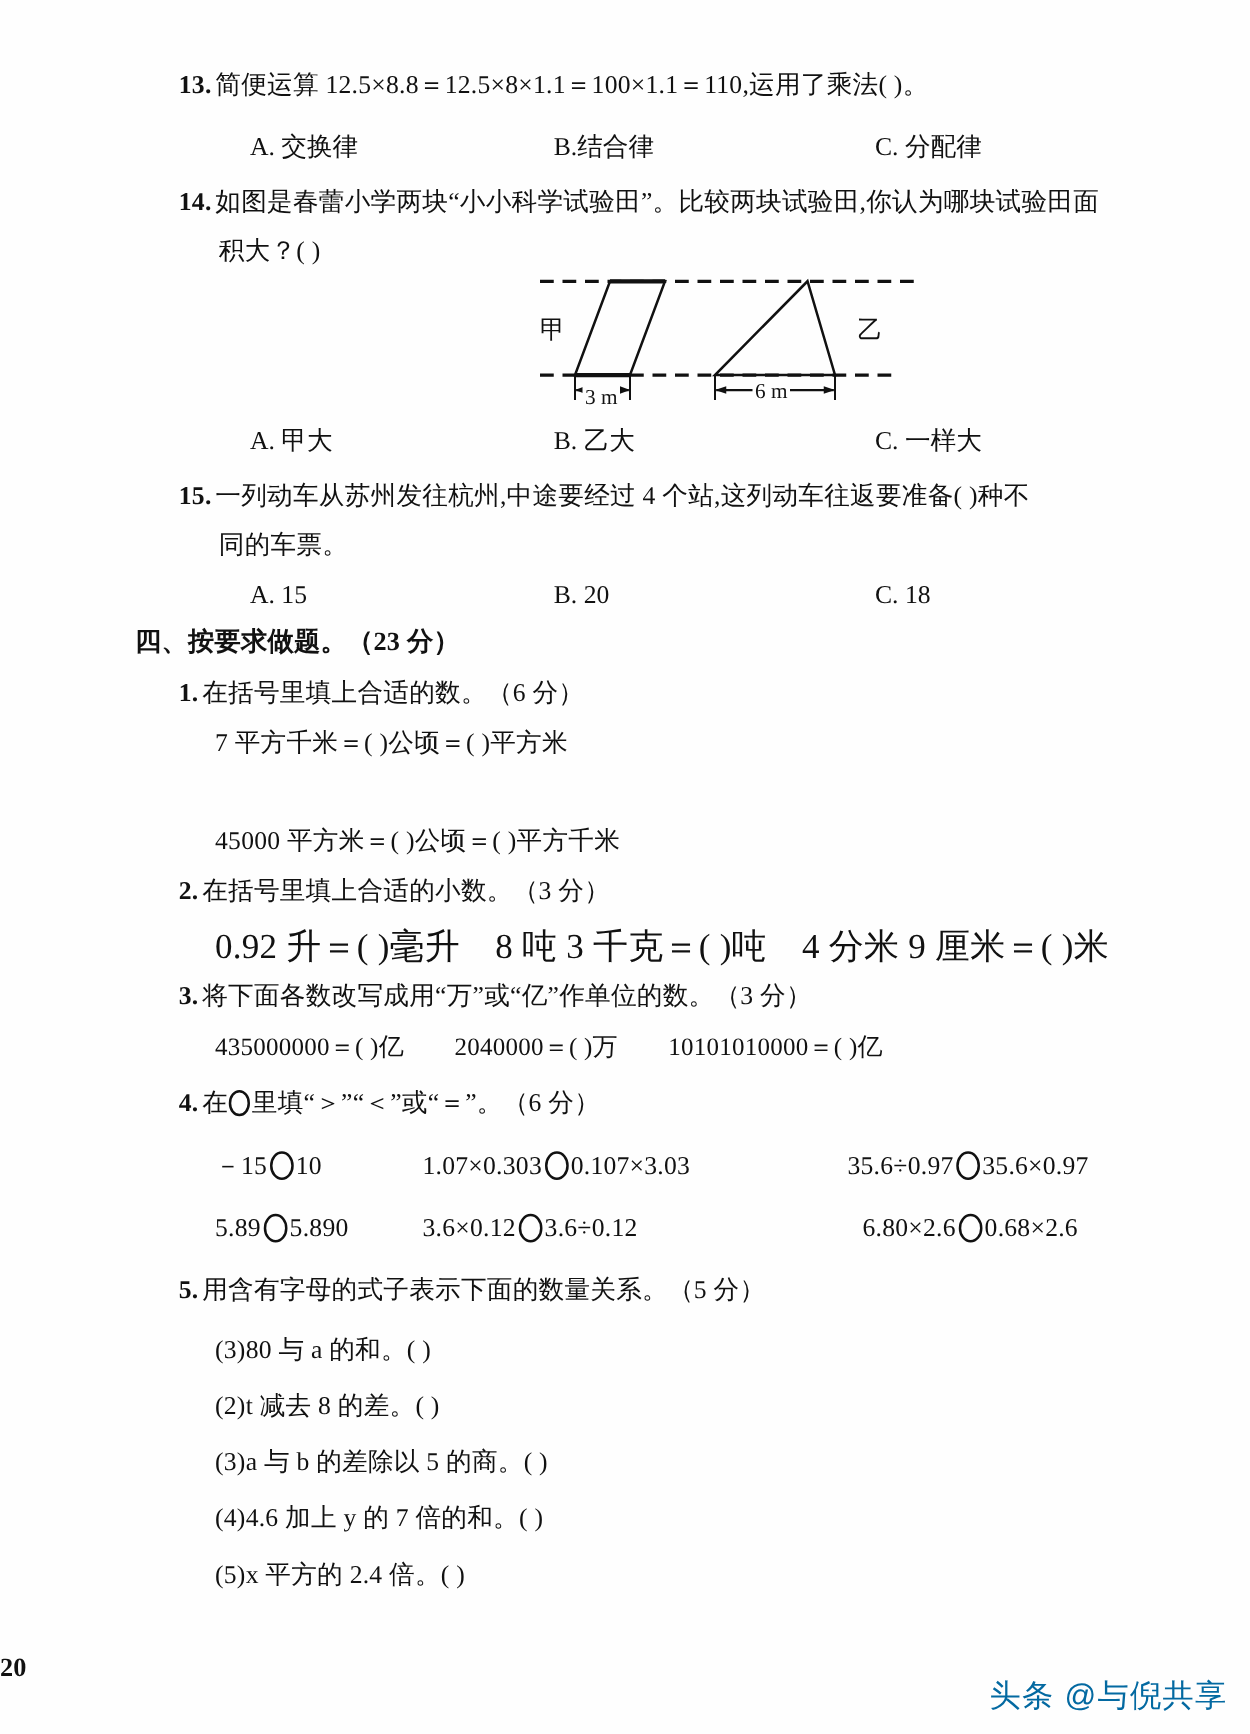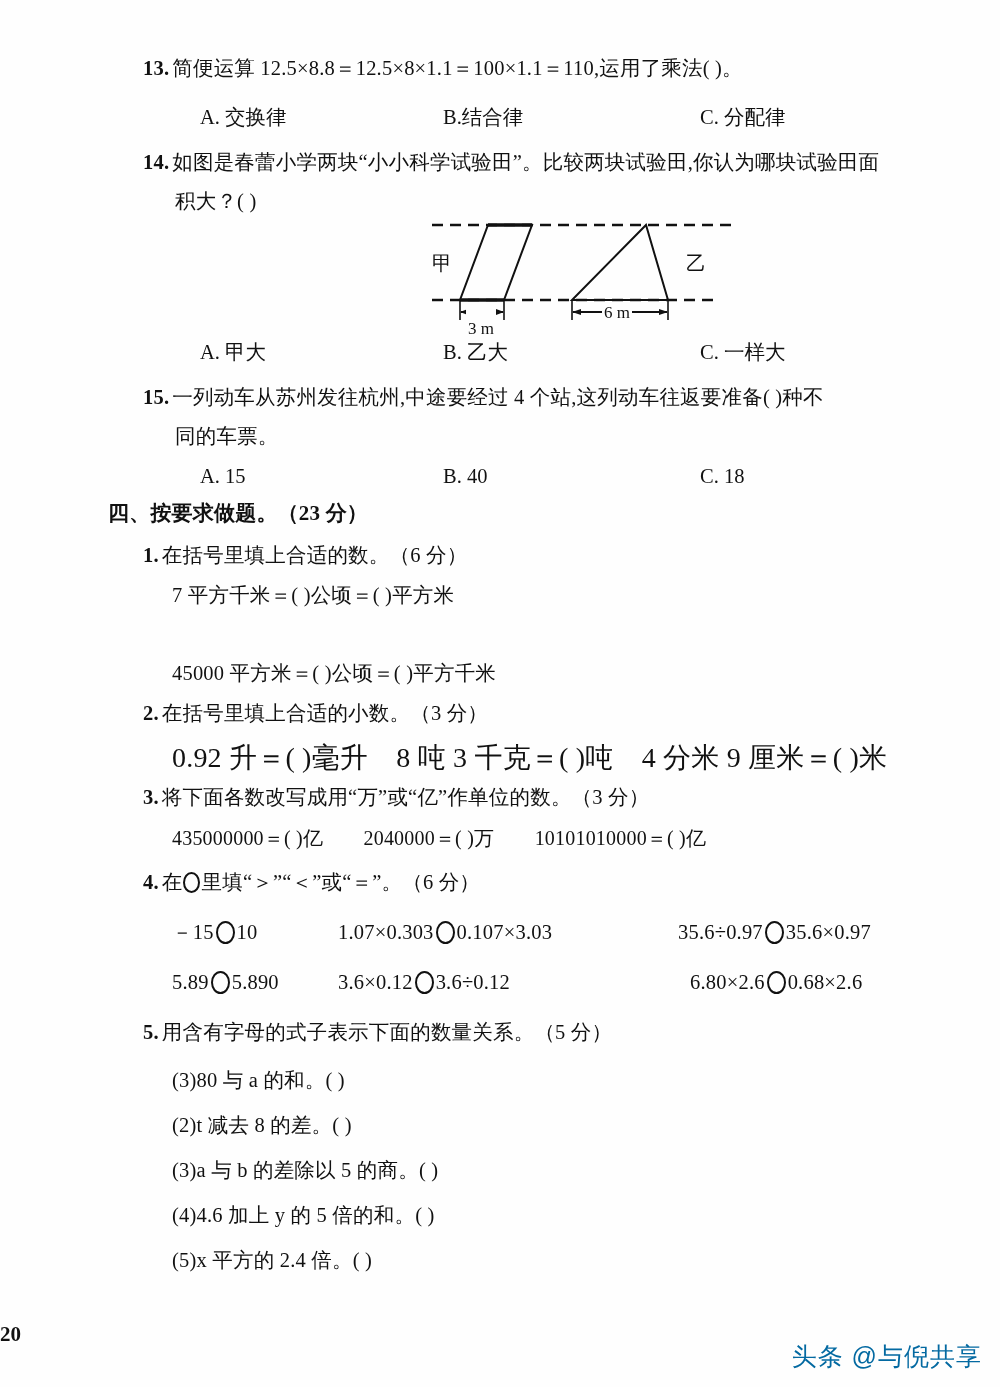--- a/index.html
+++ b/index.html
@@ -141,41 +141,41 @@
       <polygon points="84,104 76,101 76,107" fill="#111"></polygon>
 
       <line x1="152" y1="92" x2="152" y2="112" stroke="#111" stroke-width="1.6"></line>
       <line x1="248" y1="92" x2="248" y2="112" stroke="#111" stroke-width="1.6"></line>
 
       <line x1="153" y1="104" x2="247" y2="104" stroke="#111" stroke-width="1.8"></line>
       <polygon points="152,104 161,101 161,107" fill="#111"></polygon>
       <polygon points="248,104 239,101 239,107" fill="#111"></polygon>
     </svg>
 
-    <div style="position:absolute;left:46px;top:95px;font-size:17px;background:#fefefe;padding:16px 2px;">3 m</div>
+    <div style="position:absolute;left:46px;top:95px;font-size:17px;background:#fefefe;padding:5px 2px;">3 m</div>
 
     <div style="position:absolute;left:182px;top:95px;font-size:17px;background:#fefefe;padding:0 2px;">6 m</div>
 
     <div style="position:absolute;left:12px;top:42px;font-size:20px;">甲</div>
 
     <div style="position:absolute;left:266px;top:42px;font-size:20px;">乙</div>
   </div>
 
   <div class="opt" style="left:200px; top:338px;">A. 甲大</div>
   <div class="opt" style="left:443px; top:338px;">B. 乙大</div>
   <div class="opt" style="left:700px; top:338px;">C. 一样大</div>
 
   <div class="row" style="left:143px; top:387px;">
     <span class="qnum">15.</span><span class="cn">一列动车从苏州发往杭州,中途要经过 4 个站,这列动车往返要准备(            )种不</span>
   </div>
   <div class="row" style="left:175px; top:426px;">
     <span class="cn">同的车票。</span>
   </div>
   <div class="opt" style="left:200px; top:465px;">A. 15</div>
-  <div class="opt" style="left:443px; top:465px;">B. 40</div>
+  <div class="opt" style="left:443px; top:465px;">B. 20</div>
   <div class="opt" style="left:700px; top:465px;">C. 18</div>
 
   <div class="row sec-head" style="left:108px; top:503px;">四、按要求做题。（23 分）</div>
 
   <div class="row" style="left:143px; top:545px;">
     <span class="qnum">1.</span><span class="cn">在括号里填上合适的数。（6 分）</span>
   </div>
   <div class="row" style="left:172px; top:585px;">7 平方千米＝(            )公顷＝(             )平方米</div>
   <div class="row" style="left:172px; top:663px;">45000 平方米＝(           )公顷＝(            )平方千米</div>
 
@@ -212,19 +212,19 @@
   <div class="row" style="left:690px; top:971px;">
     <span>6.80×2.6</span><span class="circ"></span><span>0.68×2.6</span>
   </div>
 
   <div class="row" style="left:143px; top:1022px;">
     <span class="qnum">5.</span><span class="cn">用含有字母的式子表示下面的数量关系。（5 分）</span>
   </div>
   <div class="row" style="left:172px; top:1070px;">(3)80 与 a 的和。(                )</div>
   <div class="row" style="left:172px; top:1115px;">(2)t 减去 8 的差。(                )</div>
   <div class="row" style="left:172px; top:1160px;">(3)a 与 b 的差除以 5 的商。(                )</div>
-  <div class="row" style="left:172px; top:1205px;">(4)4.6 加上 y 的 5 倍的和。(                )</div>
+  <div class="row" style="left:172px; top:1205px;">(4)4.6 加上 y 的 7 倍的和。(                )</div>
   <div class="row" style="left:172px; top:1250px;text-align:right;">(5)x 平方的 2.4 倍。(                )</div>
 
   <div class="page-number">20</div>
   <div class="watermark">头条 @与倪共享</div>
 
 </div>
 
 </body></html>

